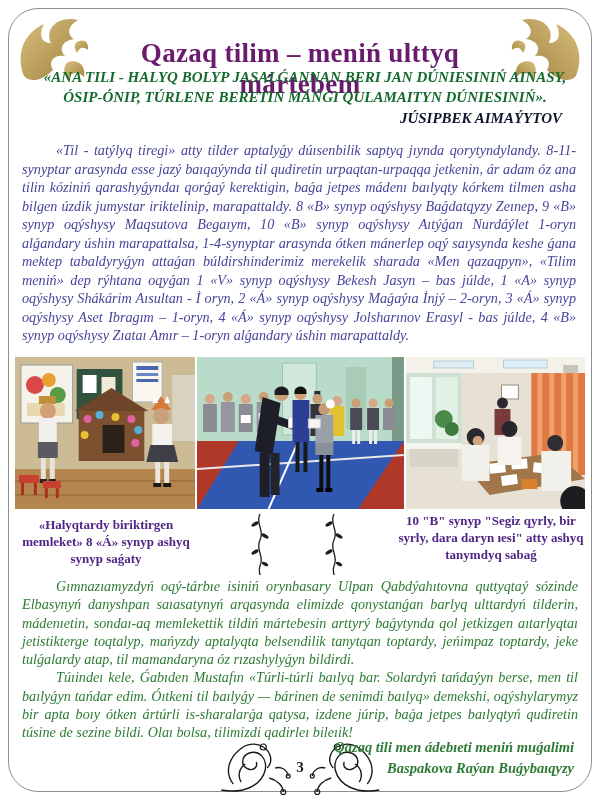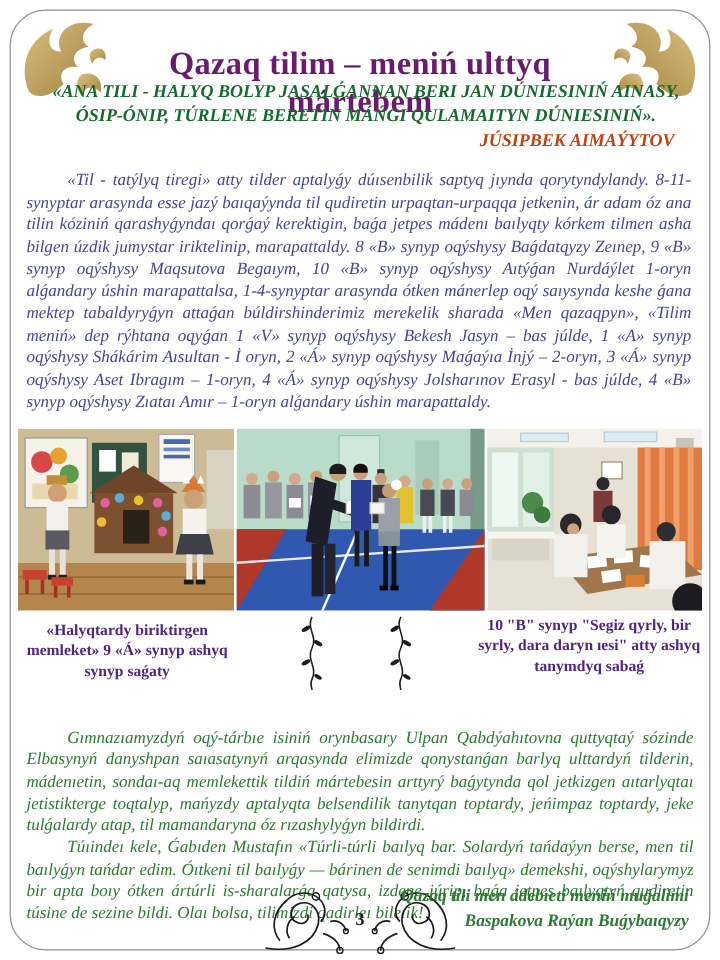--- a/index.html
+++ b/index.html
@@ -6,26 +6,26 @@
   .page{position:relative;width:600px;height:800px;background:#ffffff;overflow:hidden;
         font-family:"Liberation Serif","DejaVu Serif",serif;}
   .frame{position:absolute;inset:8px;border:1.5px solid #8f8f8f;border-radius:30px;pointer-events:none;}
   .corner-orn{position:absolute;top:12px;width:76px;height:76px;}
   .corner-orn.left{left:14px;}
   .corner-orn.right{right:14px;transform:scaleX(-1);}
   .title{position:absolute;top:20px;left:80px;right:80px;text-align:center;
          font-size:27px;font-weight:bold;color:#6a1b6e;letter-spacing:.3px;}
   .epigraph{position:absolute;top:67px;left:38px;right:28px;text-align:center;
             font-size:15px;font-weight:bold;font-style:italic;color:#156a2e;line-height:20px;}
-  .epigraph .author{text-align:right;color:#c2410c;padding-right:10px;margin-top:1px;}
+  .epigraph .author{text-align:right;color:#0f172a;padding-right:10px;margin-top:1px;}
   .bodytext{position:absolute;left:22px;right:24px;margin:0;text-align:justify;
             font-style:italic;font-size:14.2px;line-height:18.5px;}
   .p1{top:141px;color:#45459a;}
   .p1 ,.greenblock p{text-indent:34px;}
-  .greenblock{position:absolute;top:606px;left:22px;right:22px;color:#2d7a33;}
+  .greenblock{position:absolute;top:577px;left:22px;right:22px;color:#2d7a33;}
   .greenblock p{margin:0;text-align:justify;font-style:italic;font-size:14.2px;line-height:18.3px;}
   .photos{position:absolute;top:357px;left:15px;right:15px;height:152px;display:flex;gap:2px;}
   .photo{height:152px;overflow:hidden;}
   .photo svg{display:block;width:100%;height:100%;}
   .ph1{width:181px;} .ph2{width:208px;} .ph3{width:180px;}
   .captions{position:absolute;top:512px;left:15px;right:15px;display:flex;justify-content:space-between;align-items:flex-start;}
   .caption{font-weight:bold;color:#4f2585;font-size:13px;line-height:17px;text-align:center;}
   .cap1{width:182px;padding-top:4px;} .cap2{width:168px;padding-top:10px;} .cap3{width:188px;}
   .vine{width:20px;height:64px;flex:0 0 auto;}
   .credit{position:absolute;top:737px;right:26px;text-align:right;font-weight:bold;font-style:italic;
@@ -225,21 +225,21 @@
         <rect x="92" y="80" width="24" height="28" fill="#f6f4ee"></rect>
         <circle cx="150" cy="86" r="8" fill="#2e2e34"></circle>
         <rect x="136" y="94" width="30" height="40" fill="#f2f0ea"></rect>
         <rect x="116" y="122" width="16" height="10" fill="#d88030"></rect>
         <circle cx="170" cy="144" r="15" fill="#1c1c20"></circle>
       </svg>
     </div>
   </div>
 
   <div class="captions">
-    <div class="caption cap1">«Halyqtardy biriktirgen memleket» 9 «Á» synyp ashyq synyp saǵaty</div>
+    <div class="caption cap1">«Halyqtardy biriktirgen memleket» 8 «Á» synyp ashyq synyp saǵaty</div>
     <svg class="vine" viewBox="0 0 20 64">
       <path d="M10,2 C5,12 15,18 10,28 C5,38 15,44 10,54 C8,58 10,61 10,63" stroke="#1e1e1e" fill="none" stroke-width="1.3"></path>
       <ellipse cx="5" cy="12" rx="4" ry="1.8" fill="#1e1e1e" transform="rotate(-30 5 12)"></ellipse>
       <ellipse cx="15" cy="24" rx="4" ry="1.8" fill="#1e1e1e" transform="rotate(30 15 24)"></ellipse>
       <ellipse cx="5" cy="40" rx="4" ry="1.8" fill="#1e1e1e" transform="rotate(-30 5 40)"></ellipse>
       <ellipse cx="15" cy="52" rx="3.5" ry="1.6" fill="#1e1e1e" transform="rotate(30 15 52)"></ellipse>
     </svg>
     <svg class="vine" viewBox="0 0 20 64">
       <path d="M10,2 C5,12 15,18 10,28 C5,38 15,44 10,54 C8,58 10,61 10,63" stroke="#1e1e1e" fill="none" stroke-width="1.3"></path>
       <ellipse cx="5" cy="12" rx="4" ry="1.8" fill="#1e1e1e" transform="rotate(-30 5 12)"></ellipse>

